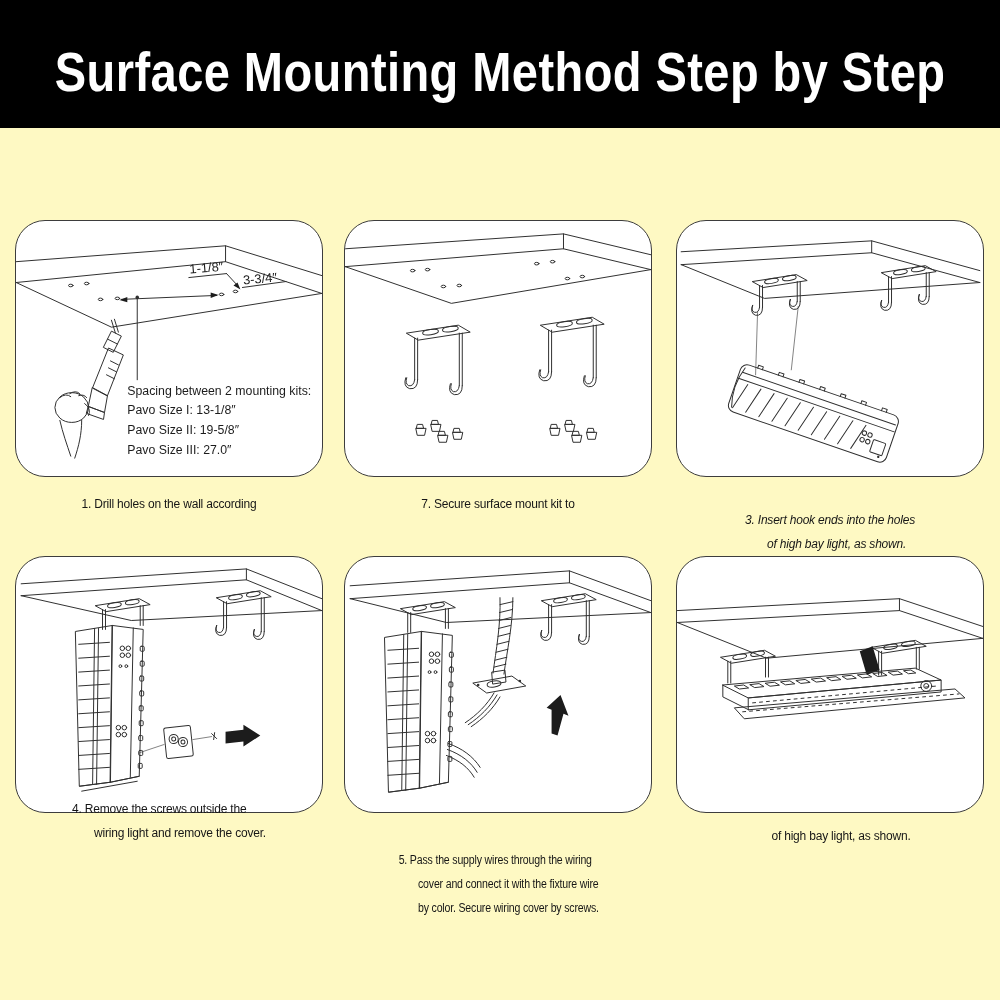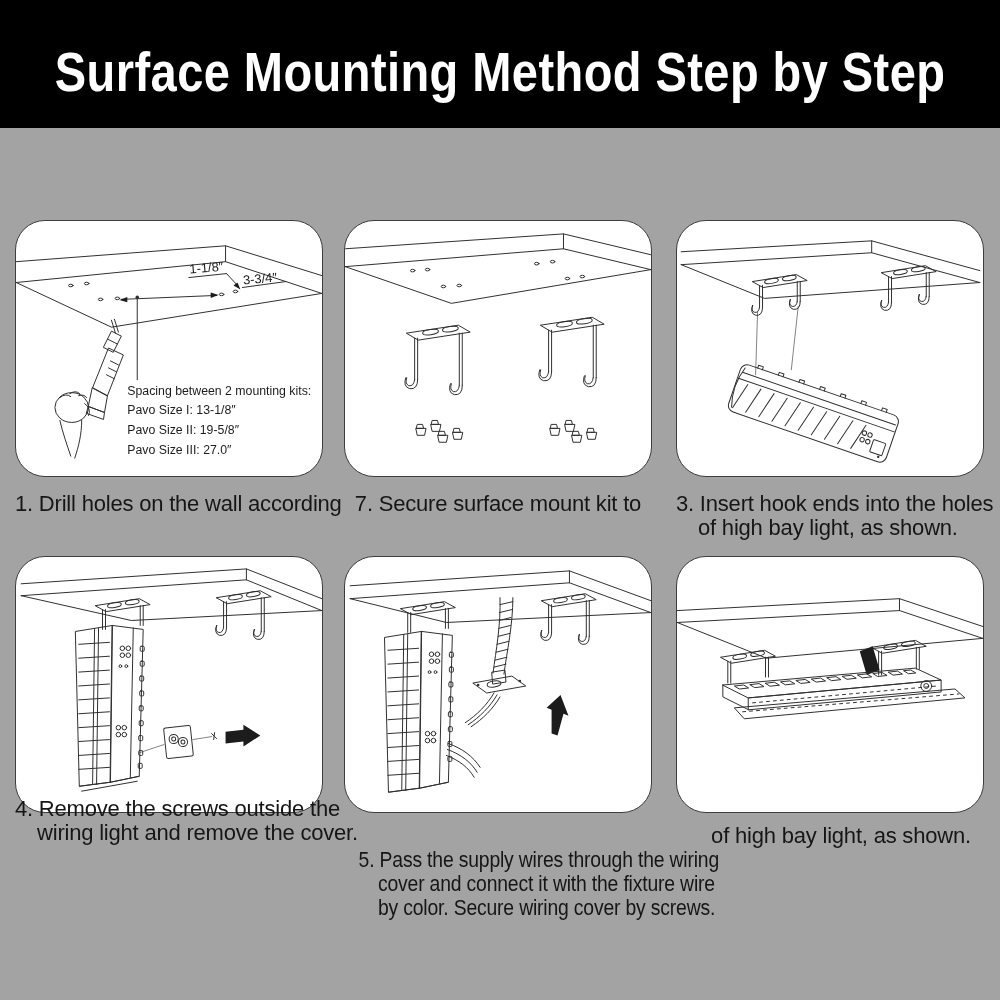--- a/index.html
+++ b/index.html
@@ -1,33 +1,33 @@
 <!DOCTYPE html>
 <html><head>
 <meta charset="utf-8">
 <style>
   html,body{margin:0;padding:0;background:#ffffff;}
-  .page{position:relative;width:1000px;height:1000px;background:#a3a3a3;overflow:hidden;
+  .page{position:relative;width:1000px;height:1000px;background:#fef9c3;overflow:hidden;
         font-family:"Liberation Sans",sans-serif;}
   .header{position:absolute;left:0;top:0;width:1000px;height:128px;background:#000000;
           display:flex;align-items:center;justify-content:center;}
   .title{color:#ffffff;font-weight:700;font-size:56px;white-space:nowrap;
          transform:scaleX(0.84);padding-top:14px;letter-spacing:0.5px;}
   .panel{position:absolute;width:306px;height:255px;border:1px solid #3d3d3d;
          border-radius:30px;overflow:hidden;background:#ffffff;}
   .panel svg{display:block;width:100%;height:100%;}
   
   .art *{fill:none;stroke:#2f2f2f;stroke-width:1;stroke-linecap:round;stroke-linejoin:round;}
   .art .thin{stroke-width:0.6;}
   .art .f{fill:#1c1c1c;stroke:none;}
   .art .dot{fill:#2f2f2f;stroke:none;}
   .art .dsh{stroke-dasharray:3,4;}
   .art text{stroke:none;fill:#1c1c1c;font-family:"Liberation Sans",sans-serif;}
   .caption{position:absolute;width:308px;text-align:center;white-space:nowrap;
-           color:#161616;font-size:22px;line-height:24px;letter-spacing:-0.2px;}
+           color:#161616;font-size:12px;line-height:24px;letter-spacing:-0.2px;}
   .cap-block{display:inline-block;text-align:left;}
   .cl2{margin-left:22px;}
   .condensed .cap-block{transform:scaleX(0.88);transform-origin:center top;}
 </style>
 </head>
 <body>
 
 <div class="page">
 
   <div class="header">
@@ -442,21 +442,21 @@
   <div class="caption" style="left:15px;top:492px;">
     <div class="cap-block">
       <div>1. Drill holes on the wall according</div>
     </div>
   </div>
   <div class="caption" style="left:344px;top:492px;">
     <div class="cap-block">
       <div>7. Secure surface mount kit to</div>
     </div>
   </div>
-  <div class="caption" style="left:676px;top:492px;">
+  <div class="caption" style="left:676px;top:508px;font-style:italic;">
     <div class="cap-block">
       <div>3. Insert hook ends into the holes</div>
       <div class="cl2">of high bay light, as shown.</div>
     </div>
   </div>
   <div class="caption" style="left:15px;top:797px;">
     <div class="cap-block">
       <div>4. Remove the screws outside the</div>
       <div class="cl2">wiring light and remove the cover.</div>
     </div>

